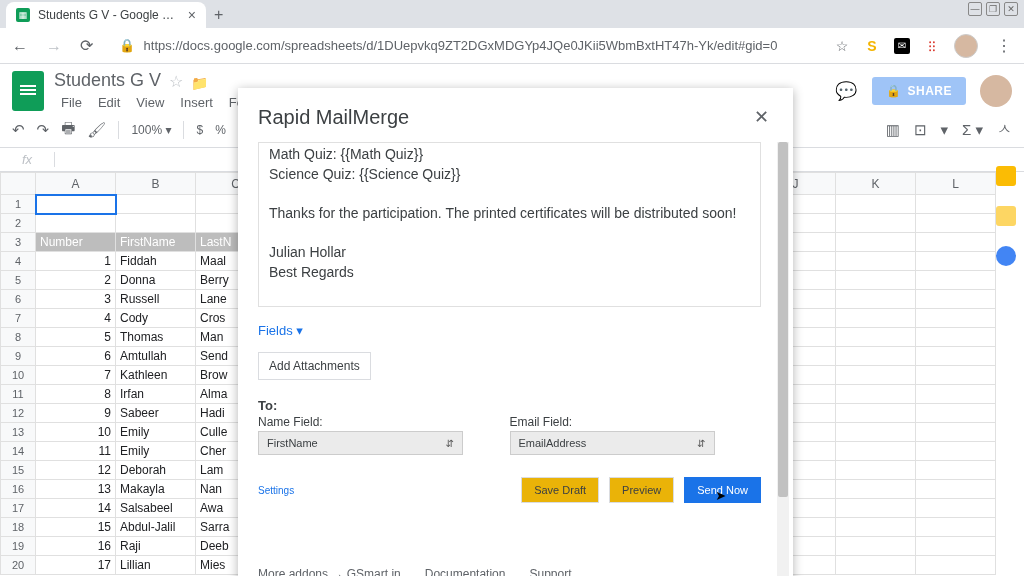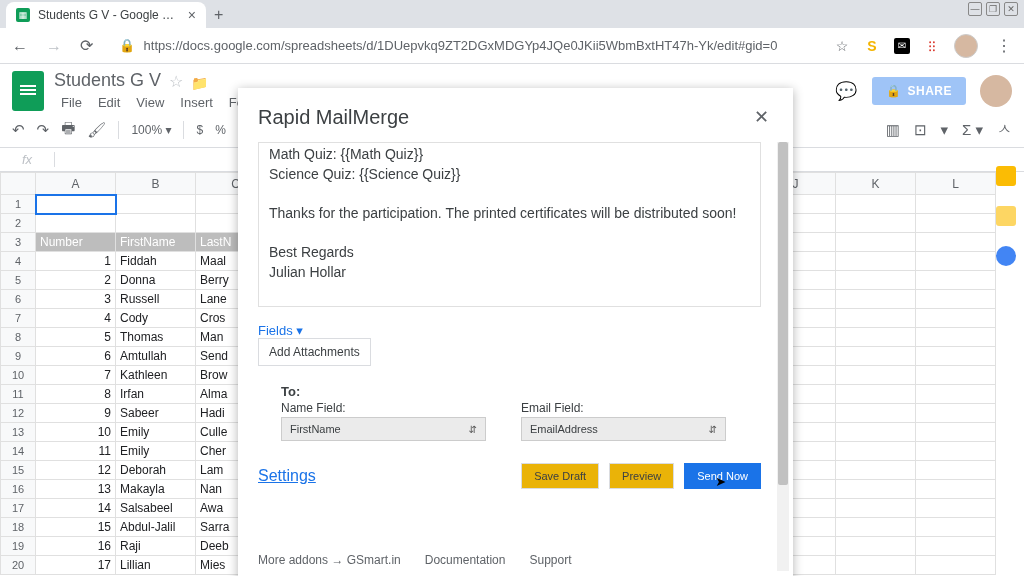--- a/index.html
+++ b/index.html
@@ -71,30 +71,30 @@
 .sp-icon { width: 20px; height: 20px; border-radius: 3px; }
 .dialog { position: absolute; left: 238px; top: 88px; width: 555px; background: #fff; box-shadow: 0 2px 10px rgba(0,0,0,0.3); display: flex; flex-direction: column; }
 .dialog-head { display: flex; align-items: center; padding: 14px 20px 10px; }
 .dialog-title { font-size: 20px; color: #3c4043; flex: 1; }
 .dialog-close { font-size: 18px; color: #5f6368; cursor: pointer; padding: 4px; }
 .dialog-body { padding: 0 20px 14px; position: relative; }
 .body-scroll { border-right: 12px solid transparent; }
 .msg-box { border: 1px solid #e0e0e0; padding: 2px 10px 24px; font-size: 14px; color: #3c4043; line-height: 1.4; min-height: 150px; }
 .msg-box p { margin: 0; }
 .fields-link { color: #1a73e8; font-size: 13px; margin-top: 16px; display: inline-block; cursor: pointer; }
-.attach-btn { display: inline-block; border: 1px solid #dadce0; padding: 6px 10px; font-size: 12px; color: #3c4043; cursor: pointer; background: #fff; }
-.to-row { margin-top: 18px; margin-left: 23px; }
+.attach-btn { display: inline-block; border: 1px solid #dadce0; padding: 6px 10px; font-size: 12px; color: #3c4043; margin-top: 14px; cursor: pointer; background: #fff; }
+.to-row { margin-top: 18px; }
 .to-label { font-size: 13px; font-weight: bold; color: #3c4043; }
 .field-row { display: flex; margin-top: 2px; }
 .field-col { flex: 1; }
 .field-lbl { font-size: 12px; color: #3c4043; }
 .sel { width: 205px; border: 1px solid #ccc; background: #ebebeb; padding: 5px 8px; font-size: 11px; color: #3c4043; margin-top: 2px; display: flex; justify-content: space-between; align-items: center; cursor: pointer; }
 .sel-caret { font-size: 10px; color: #555; }
 .action-row { display: flex; align-items: center; margin-top: 22px; }
-.settings-link { color: #1a73e8; font-size: 16px; cursor: pointer; text-decoration: underline; }
+.settings-link { color: #1a73e8; font-size: 10px; cursor: pointer; }
 .action-btns { margin-left: auto; display: flex; gap: 10px; }
 .btn { border: 1px solid #dadce0; background: #eab308; padding: 6px 12px; font-size: 11px; color: #3c4043; cursor: pointer; }
 .btn-primary { background: #1a73e8; color: #fff; border-color: #1a73e8; position: relative; }
 .footer-row { margin-top: 50px; padding-top: 14px; display: flex; gap: 24px; font-size: 12px; color: #5f6368; }
 .footer-row span { cursor: pointer; }
 .cursor-arrow { position: absolute; font-size: 13px; color: #000; }
 .dlg-scrollbar { position: absolute; right: 4px; top: 0; width: 12px; bottom: 10px; background: #f1f1f1; }
 .dlg-thumb { position: absolute; left: 1px; right: 1px; top: 0; height: 80%; background: #c1c1c1; border-radius: 2px; }
 </style>
 </head>
@@ -521,22 +521,22 @@
     <div class="dlg-scrollbar">
         <div class="dlg-thumb"></div>
       </div>
     <div class="body-scroll">
       <div class="msg-box" id="msg-box">
           <p>Math Quiz: {{Math Quiz}}</p>
           <p>Science Quiz: {{Science Quiz}}</p>
           <p>&nbsp;</p>
           <p>Thanks for the participation. The printed certificates will be distributed soon!</p>
           <p>&nbsp;</p>
+          <p>Julian Hollar</p>
           <p>Best Regards</p>
-          <p>Julian Hollar</p>
         </div>
       <span class="fields-link">Fields ▾</span><br>
       <span class="attach-btn">Add Attachments</span>
       <div class="to-row">
         <span class="to-label">To:</span>
         <div class="field-row">
           <div class="field-col">
             <div class="field-lbl">Name Field:</div>
             <div class="sel">
               <span>FirstName</span>

